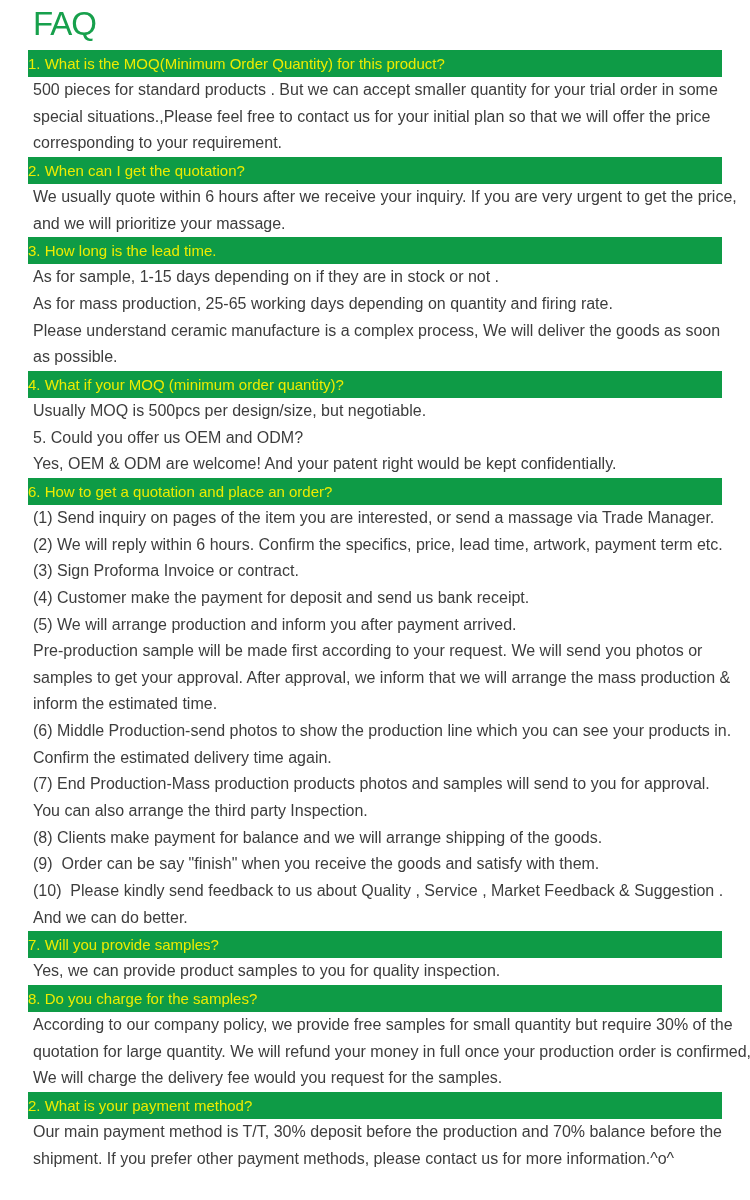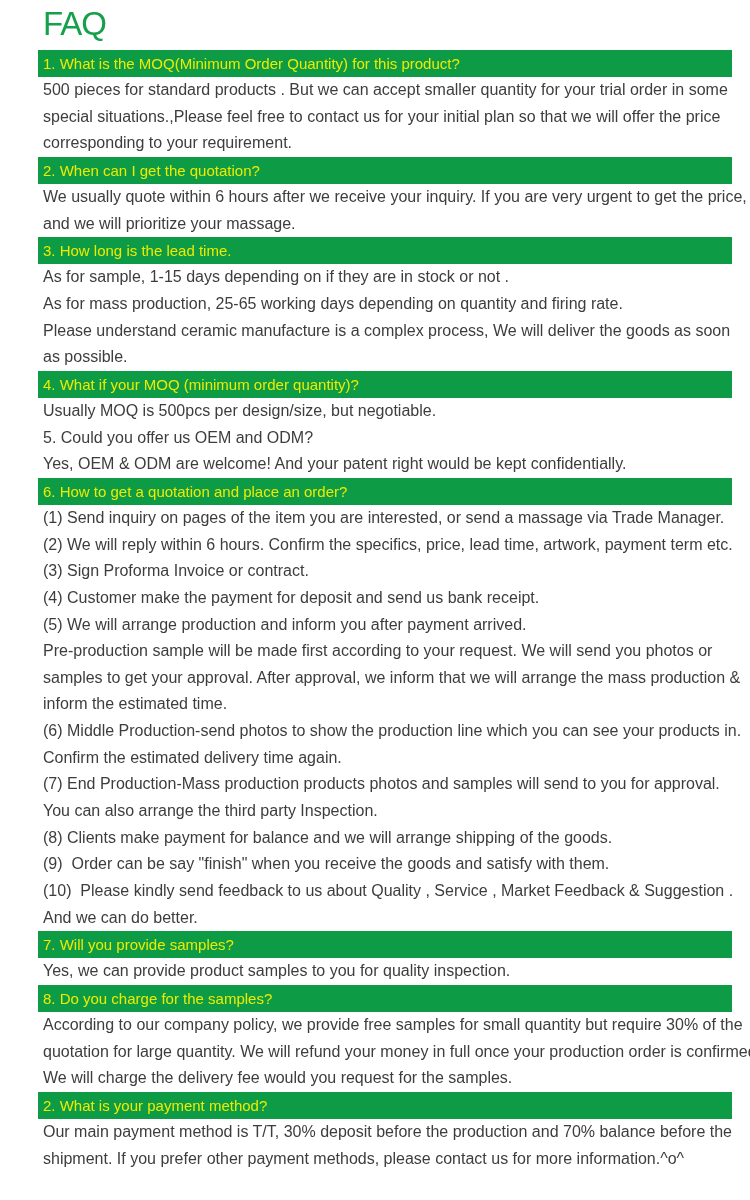--- a/index.html
+++ b/index.html
@@ -6,36 +6,35 @@
   html, body {
     width: 750px;
     background: #ffffff;
     font-family: "Liberation Sans", "DejaVu Sans", sans-serif;
   }
   body {
     height: 1200px;
     overflow: hidden;
   }
   .content {
-    margin-left: 38px;
+    margin-left: 28px;
     width: 694px;
   }
   .page-title {
     height: 50px;
     line-height: 48px;
     padding-left: 5px;
     font-size: 33px;
     font-weight: 400;
     letter-spacing: -1px;
     color: var(--title-green, #17a04c);
   }
   .q-bar {
     height: 27px;
     line-height: 27px;
-    padding-left: 5px;
     background: var(--bar-green, #0e9b46);
     color: var(--question-yellow, #edec00);
     font-size: 15px;
     font-weight: 400;
     white-space: pre;
     overflow: hidden;
   }
   .a-line {
     height: 26.67px;
     line-height: 26.67px;

